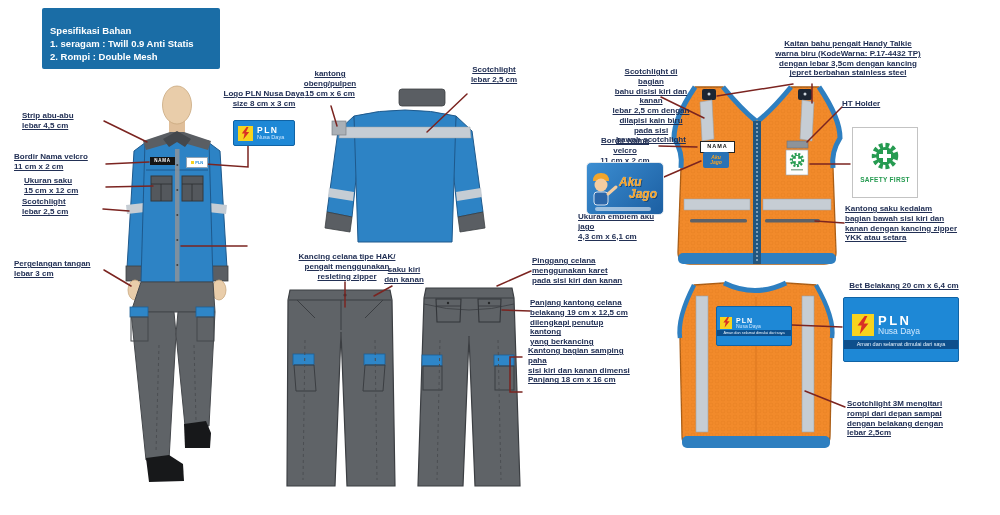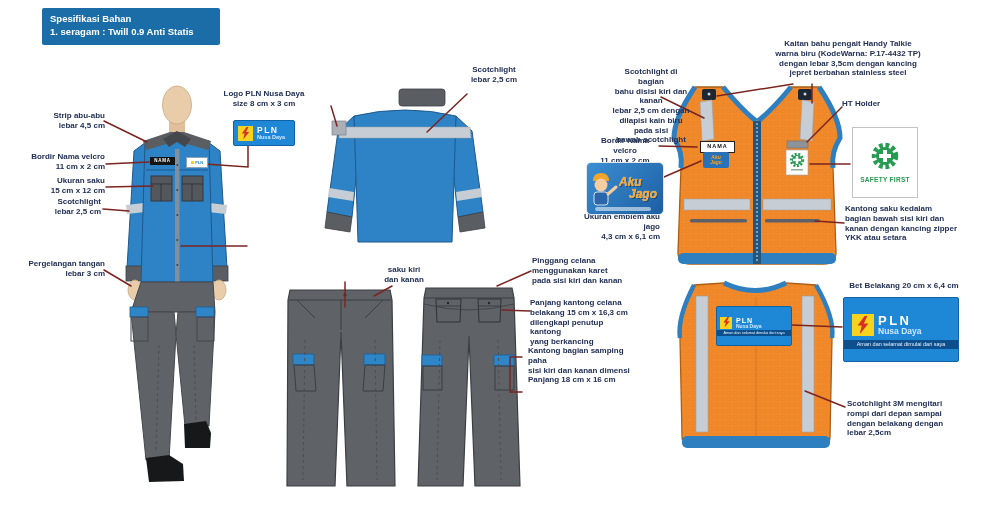--- a/index.html
+++ b/index.html
@@ -1,39 +1,39 @@
 <!DOCTYPE html>
 <html><head>
 <meta charset="utf-8">
 <style>
   html,body{margin:0;padding:0;background:#fff;}
   #canvas{position:relative;width:1000px;height:515px;background:#fff;overflow:hidden;
           font-family:"Liberation Sans",sans-serif;}
   #art{position:absolute;left:0;top:0;}
   .ann{position:absolute;font:700 8px/1.22 "Liberation Sans",sans-serif;color:#223055;
-       white-space:pre-line;}
-  .ra{text-align:right}.ca{text-align:center}
+       white-space:pre-line;text-decoration:underline;}
+  .ra{text-align:left}.ca{text-align:center}
   .hdr{position:absolute;left:42px;top:8px;width:162px;background:#1a6da6;color:#fff;
-       padding:5px 8px 6px 8px;border-radius:2px;font:700 9.5px/1.35 "Liberation Sans",sans-serif;}
+       padding:17px 8px 6px 8px;border-radius:2px;font:700 9.5px/1.35 "Liberation Sans",sans-serif;}
   .patch{position:absolute;display:flex;align-items:center;justify-content:center;overflow:hidden;}
   #shirt-nama{left:150px;top:157px;width:25px;height:8px;background:#141414;color:#fff;
        font:700 4.5px/1 "Liberation Sans",sans-serif;letter-spacing:.8px;}
   #shirt-logo{left:186px;top:157px;width:20px;height:9px;background:#fff;border:.5px solid #8fa3b5;
        font:700 4px/1 "Liberation Sans",sans-serif;color:#1e88d6;gap:1px;}
   #shirt-logo .ysq{width:3.5px;height:3.5px;background:#f7d31e;flex:none;}
   #vest-nama{left:700px;top:141px;width:33px;height:10px;background:#fff;border:1px solid #222;
        color:#111;font:800 5.5px/1 "Liberation Sans",sans-serif;letter-spacing:1px;}
   #vest-aku{left:703px;top:152px;width:26px;height:16px;background:#2a72b5;border-radius:2px;
        color:#f7a324;font:800 italic 5px/1.1 "Liberation Sans",sans-serif;flex-direction:column;}
   .plnbox{position:absolute;background:#1e88d6;border:1px solid #1063a5;border-radius:2px;
        display:flex;flex-direction:column;justify-content:center;overflow:hidden;}
   .plnrow{display:flex;align-items:center;gap:4px;padding:2px 4px;}
   .ysq2{background:#f7d31e;display:flex;align-items:center;justify-content:center;flex:none;}
   .plnname{font-weight:800;color:#fff;line-height:1;}
-  .plnsub{color:#cfe8ff;line-height:1.1;font-weight:bold;}
+  .plnsub{color:#cfe8ff;line-height:1.1;}
   .tagline{background:#0d4f8c;color:#e8f4ff;text-align:center;line-height:1.6;}
   #logo-front{left:233px;top:120px;width:60px;height:24px;}
   #logo-front .ysq2{width:15px;height:15px;}
   #logo-front .plnname{font-size:8.5px;letter-spacing:1.5px;}
   #logo-front .plnsub{font-size:5.5px;}
   #logo-bet{left:843px;top:297px;width:114px;height:63px;}
   #logo-bet .ysq2{width:22px;height:22px;}
   #logo-bet .plnname{font-size:13px;letter-spacing:2.5px;}
   #logo-bet .plnsub{font-size:8.5px;}
   #logo-bet .tagline{font-size:5.5px;}
@@ -209,43 +209,50 @@
       <path d="M844,223 L815,221"></path>
         <path d="M657,180 L701,161"></path>
         <path d="M842,327 L792,325"></path>
       <path d="M845,407 L805,391"></path>
     </g>
   </svg>
 
   <div class="hdr">
     <div>Spesifikasi Bahan</div>
     <div>1. seragam : Twill 0.9 Anti Statis</div>
+    <div>2. Rompi : Double Mesh</div>
   </div>
 
   <div class="ann ra" style="left:22px;top:111px;width:83px">Strip abu-abu
 lebar 4,5 cm</div>
   <div class="ann ra" style="left:14px;top:152px;width:91px">Bordir Nama velcro
 11 cm x 2 cm</div>
   <div class="ann ra" style="left:24px;top:176px;width:81px">Ukuran saku
 15 cm x 12 cm</div>
   <div class="ann ra" style="left:22px;top:197px;width:79px">Scotchlight
 lebar 2,5 cm</div>
   <div class="ann ra" style="left:14px;top:259px;width:91px">Pergelangan tangan
 lebar 3 cm</div>
   <div class="ann ca" style="left:221px;top:89px;width:86px">Logo PLN Nusa Daya
 size 8 cm x 3 cm</div>
+  <div class="ann ca" style="left:294px;top:69px;width:72px">kantong
+obeng/pulpen
+15 cm x 6 cm</div>
   <div class="ann ca" style="left:438px;top:65px;width:112px">Scotchlight
 lebar 2,5 cm</div>
+  <div class="ann ca" style="left:288px;top:252px;width:118px">Kancing celana tipe HAK/
+pengait menggunakan
+resleting zipper</div>
   <div class="ann ca" style="left:378px;top:265px;width:52px">saku kiri
 dan kanan</div>
   <div class="ann" style="left:532px;top:256px;width:92px">Pinggang celana
 menggunakan karet
 pada sisi kiri dan kanan</div>
   <div class="ann" style="left:530px;top:298px;width:104px">Panjang kantong celana
-belakang 15 cm x 16,3 cm
+belakang 19 cm x 12,5 cm
 dilengkapi penutup kantong
 yang berkancing</div>
   <div class="ann" style="left:528px;top:346px;width:112px">Kantong bagian samping paha
 sisi kiri dan kanan dimensi
 Panjang 18 cm x 16 cm</div>
   <div class="ann ca" style="left:750px;top:39px;width:196px">Kaitan bahu pengait Handy Talkie
 warna biru (KodeWarna: P.17-4432 TP)
 dengan lebar 3,5cm dengan kancing
 jepret berbahan stainless steel</div>
   <div class="ann ca" style="left:612px;top:67px;width:78px">Scotchlight di bagian

